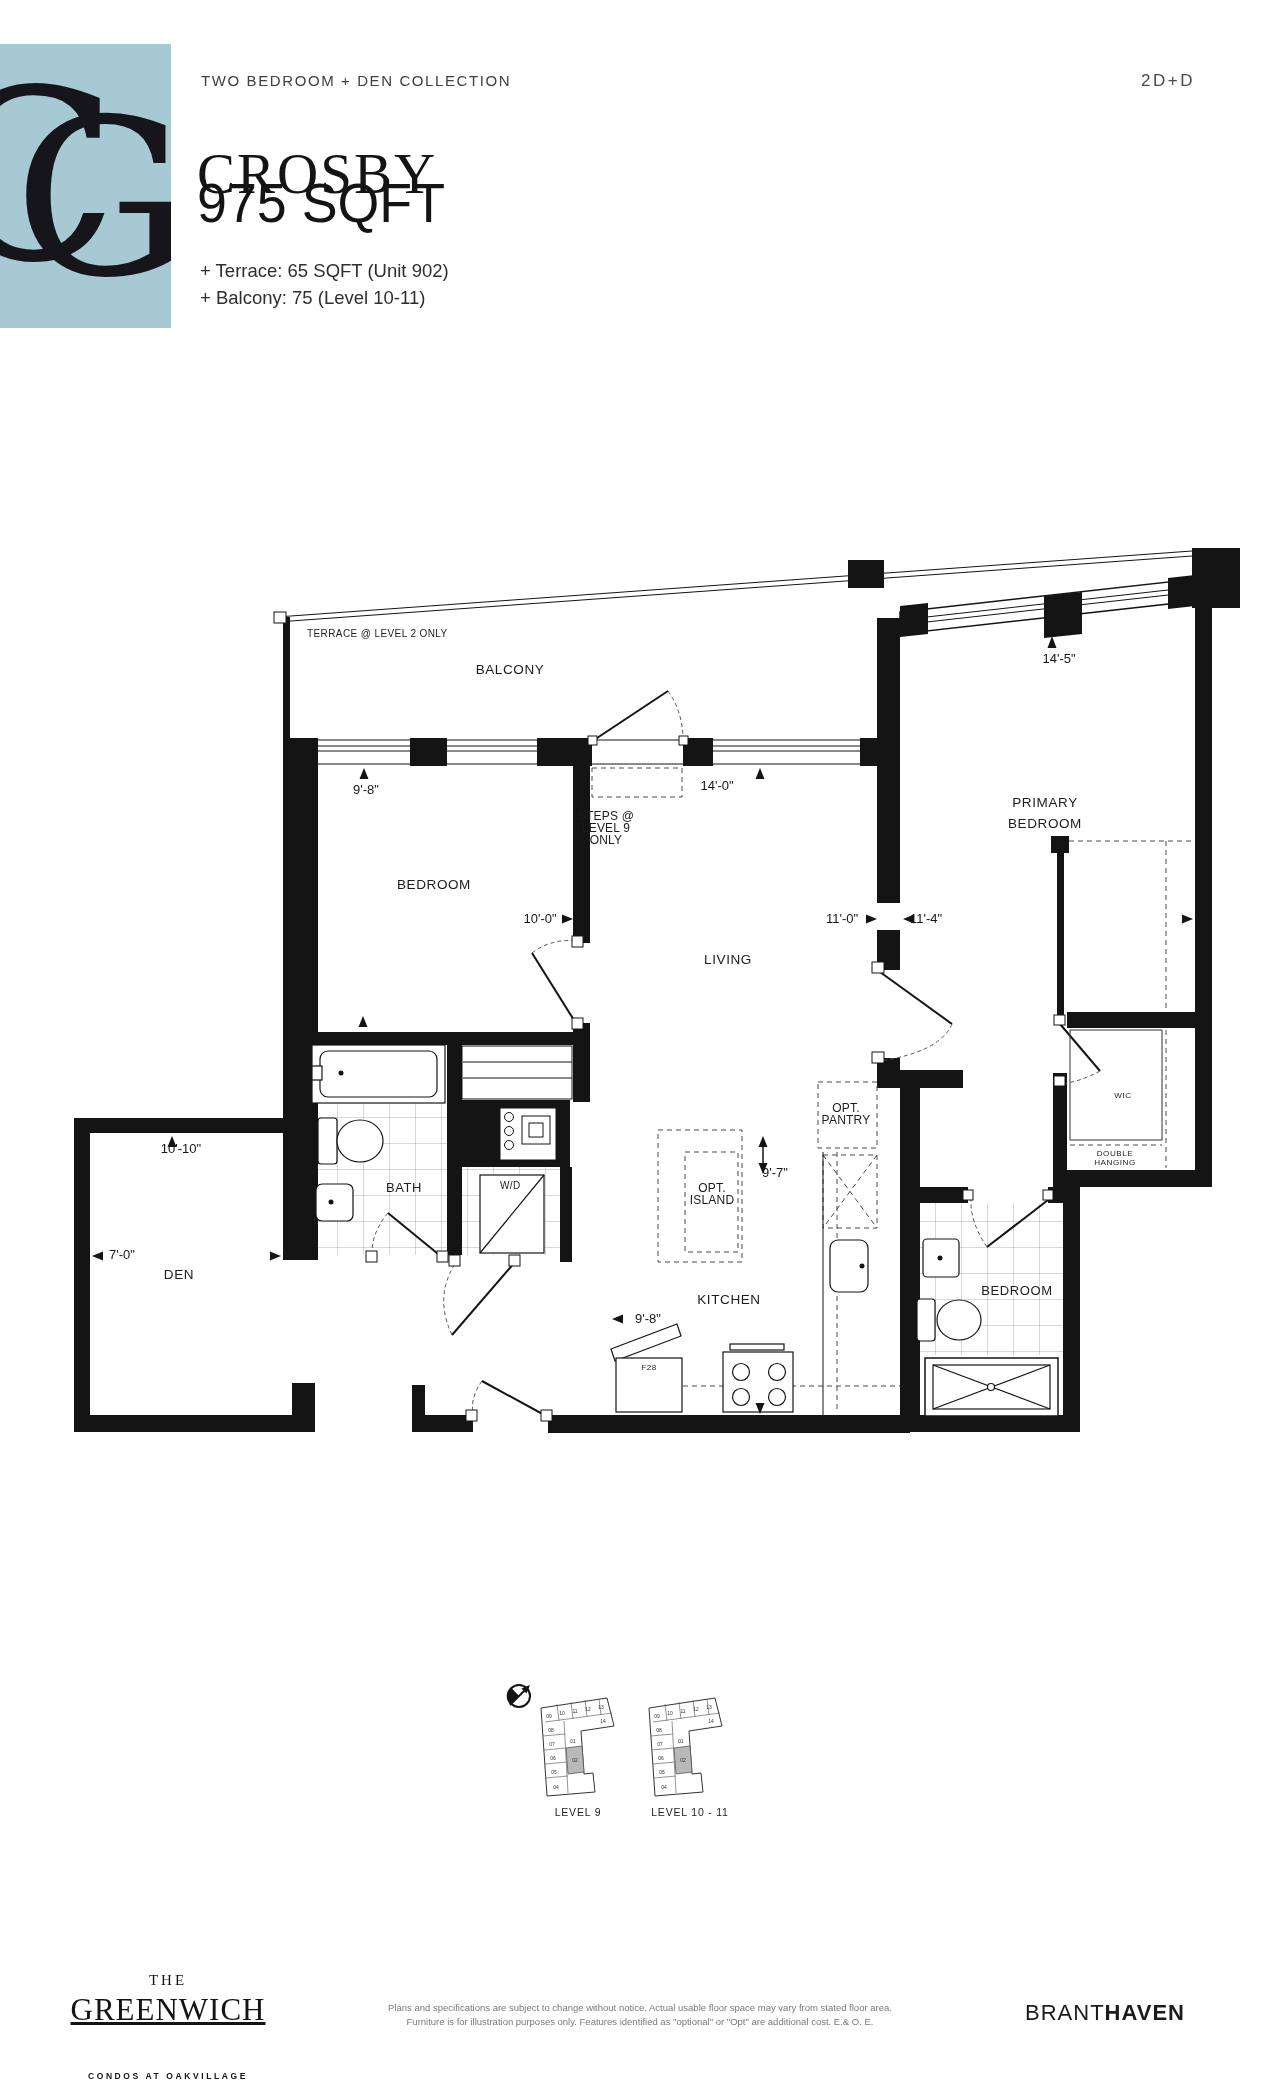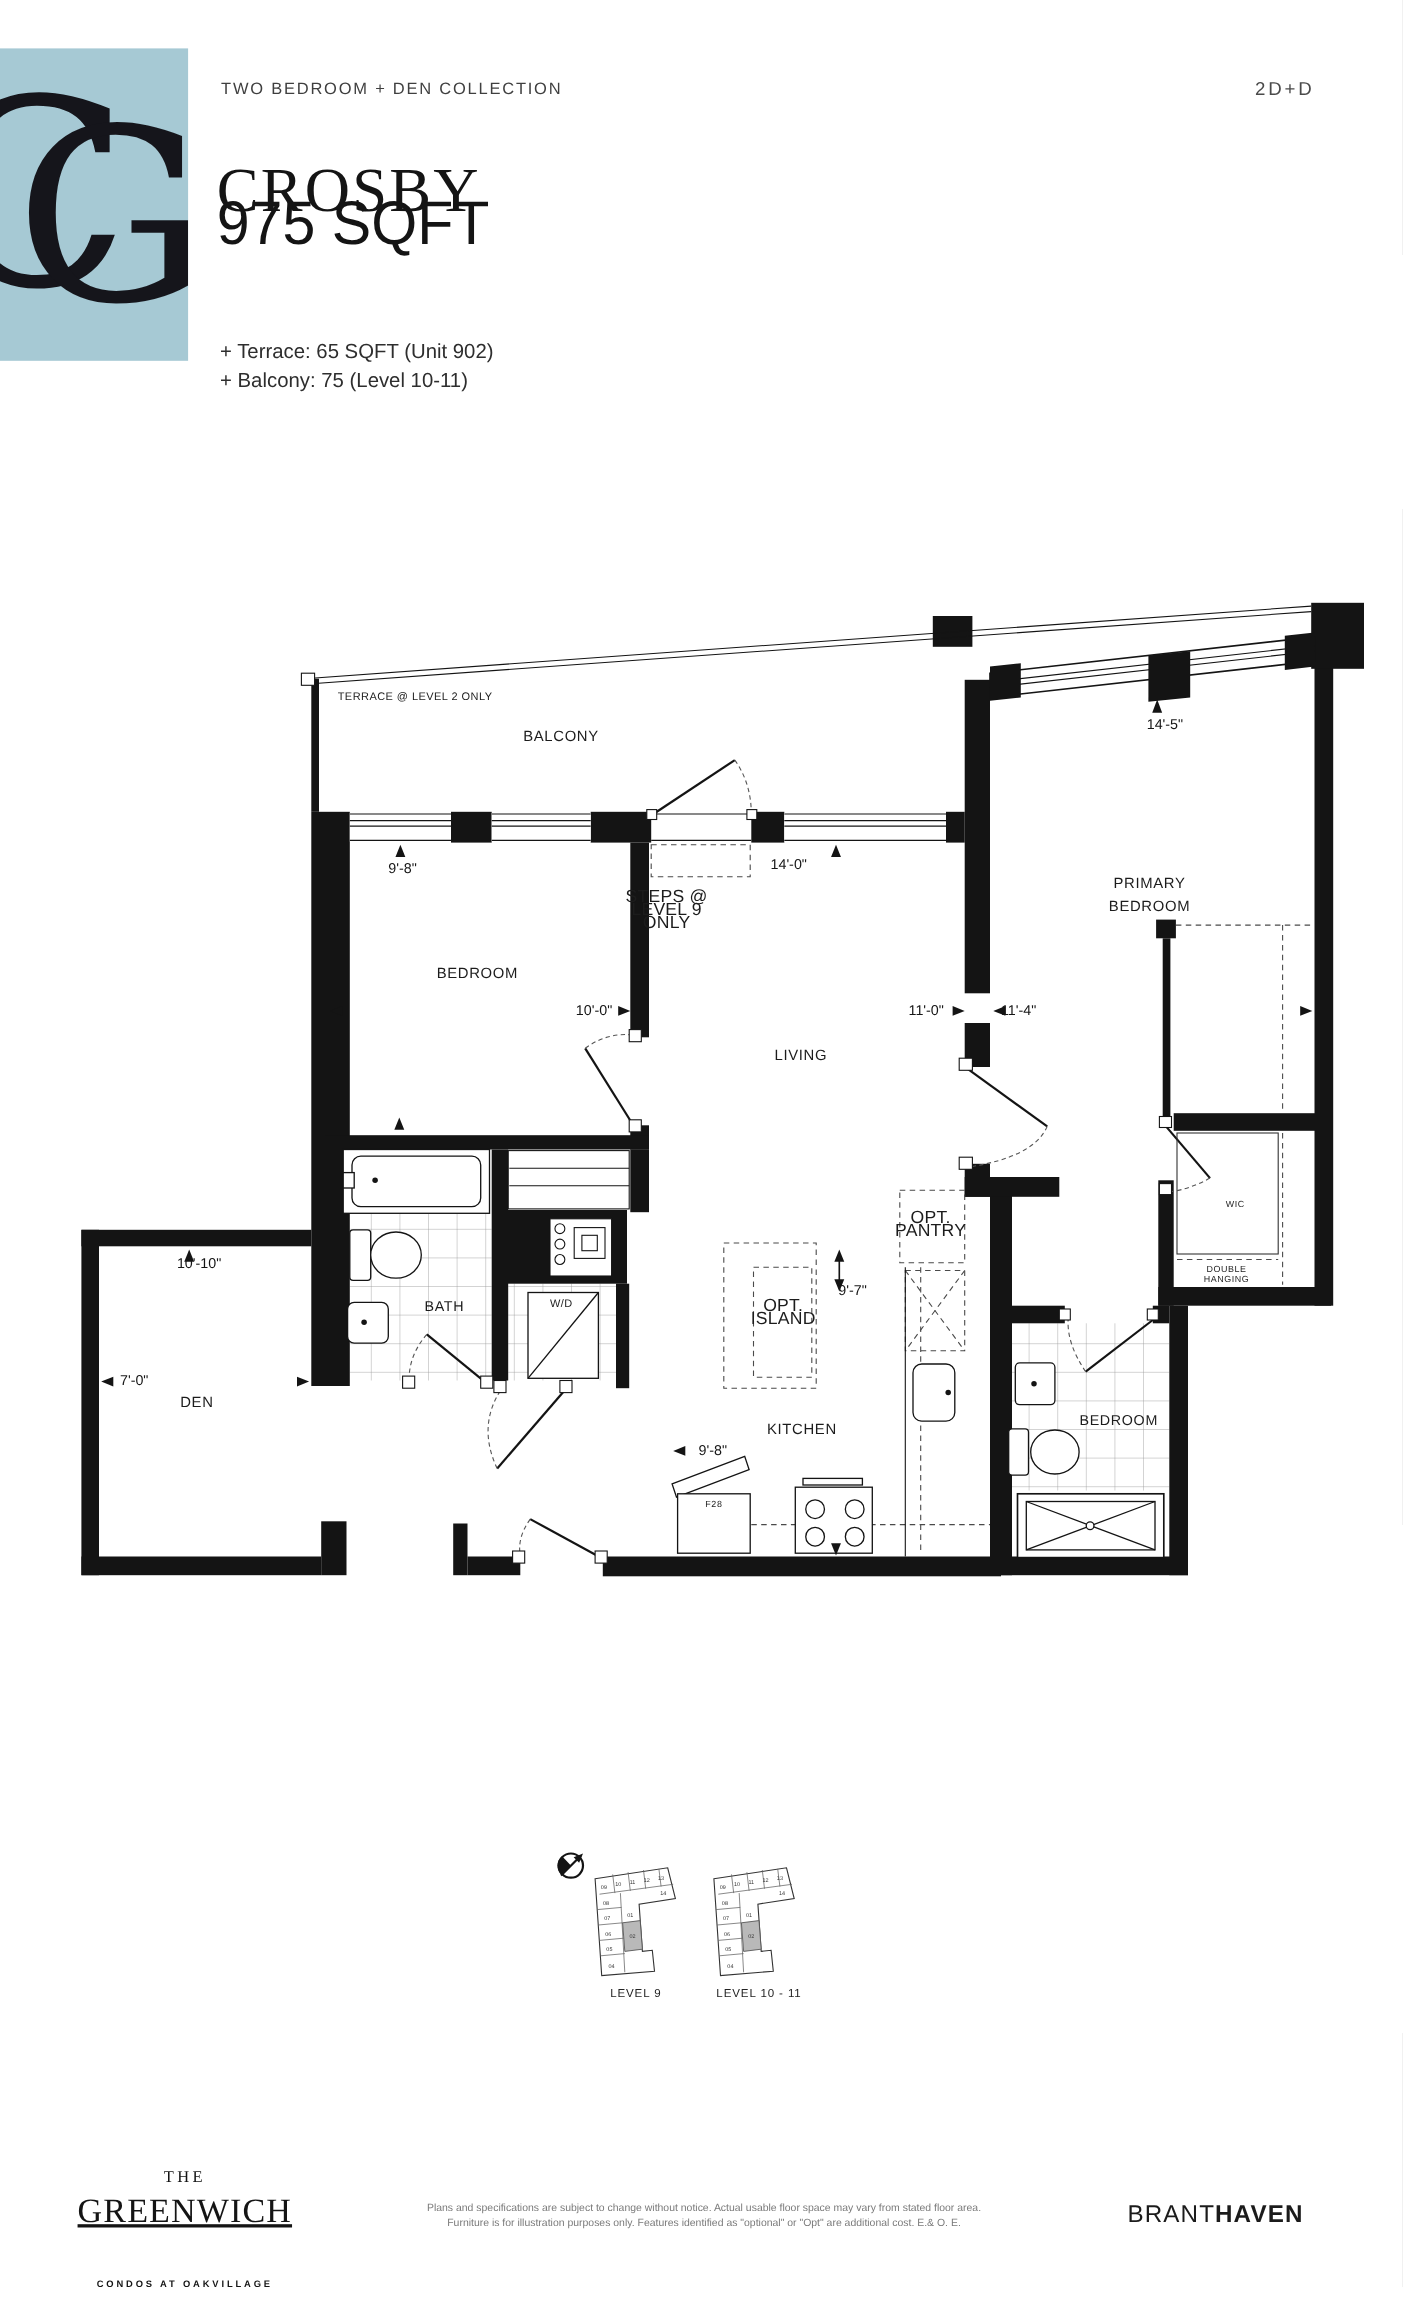--- a/index.html
+++ b/index.html
@@ -8,27 +8,27 @@
   .abs{position:absolute;}
   
   .logo{left:0;top:44px;width:171px;height:284px;background:#a6c9d4;overflow:hidden;}
   .logo span{position:absolute;font-family:"DejaVu Serif",serif;color:#15151b;line-height:1;}
   .mono-c{font-size:236px;left:-62px;top:16px;}
   .mono-g{font-size:218px;left:14px;top:46px;}
   .eyebrow{left:201px;top:72px;font-size:15px;letter-spacing:1.6px;color:#3f3f3f;}
   .plancode{left:1141px;top:71px;font-size:17px;letter-spacing:2.5px;color:#4a4a4a;}
   .title1{left:197px;top:104px;font-size:57px;font-family:"Liberation Serif",serif;letter-spacing:2px;line-height:1.05;margin-top:40px;}
   .title2{left:197px;top:174px;font-size:56px;letter-spacing:0;transform:scaleX(.96);transform-origin:left;line-height:1.05;}
-  .extra{left:200px;font-size:18.5px;color:#2e2e2e;margin-top:48px;}
+  .extra{left:200px;font-size:18.5px;color:#2e2e2e;}
   
   .lbl{position:absolute;transform:translate(-50%,0);text-align:center;white-space:nowrap;
        font-size:13.5px;letter-spacing:.6px;color:#1c1c1c;}
   .lbl-left{position:absolute;white-space:nowrap;font-size:10px;letter-spacing:.4px;color:#1c1c1c;}
   .dim{position:absolute;transform:translate(-50%,0);white-space:nowrap;font-size:13px;color:#161616;}
-  .small{font-size:16px;letter-spacing:.2px;}
+  .small{font-size:12px;letter-spacing:.2px;}
   .tiny{font-size:9px;transform:translate(-50%,0) scale(.9);}
   .note{line-height:12px;}
   
   .keyplan{width:95px;height:110px;}
   .unum{position:absolute;font-size:9px;color:#333;transform:translate(-50%,-50%) scale(.55);white-space:nowrap;}
   .kplabel{position:absolute;transform:translate(-50%,0);font-size:10.5px;letter-spacing:.8px;color:#222;white-space:nowrap;}
   
   .f-the{left:168px;top:1972px;transform:translate(-50%,0);font-family:"Liberation Serif",serif;font-size:15px;letter-spacing:3px;}
   .f-name{left:168px;top:1992px;transform:translate(-50%,0);font-family:"Liberation Serif",serif;font-size:31px;letter-spacing:1px;text-decoration:underline;}
   .f-sub{left:168px;top:2038px;transform:translate(-50%,0);font-size:8.5px;font-weight:700;letter-spacing:2.6px;margin-top:33px;}

